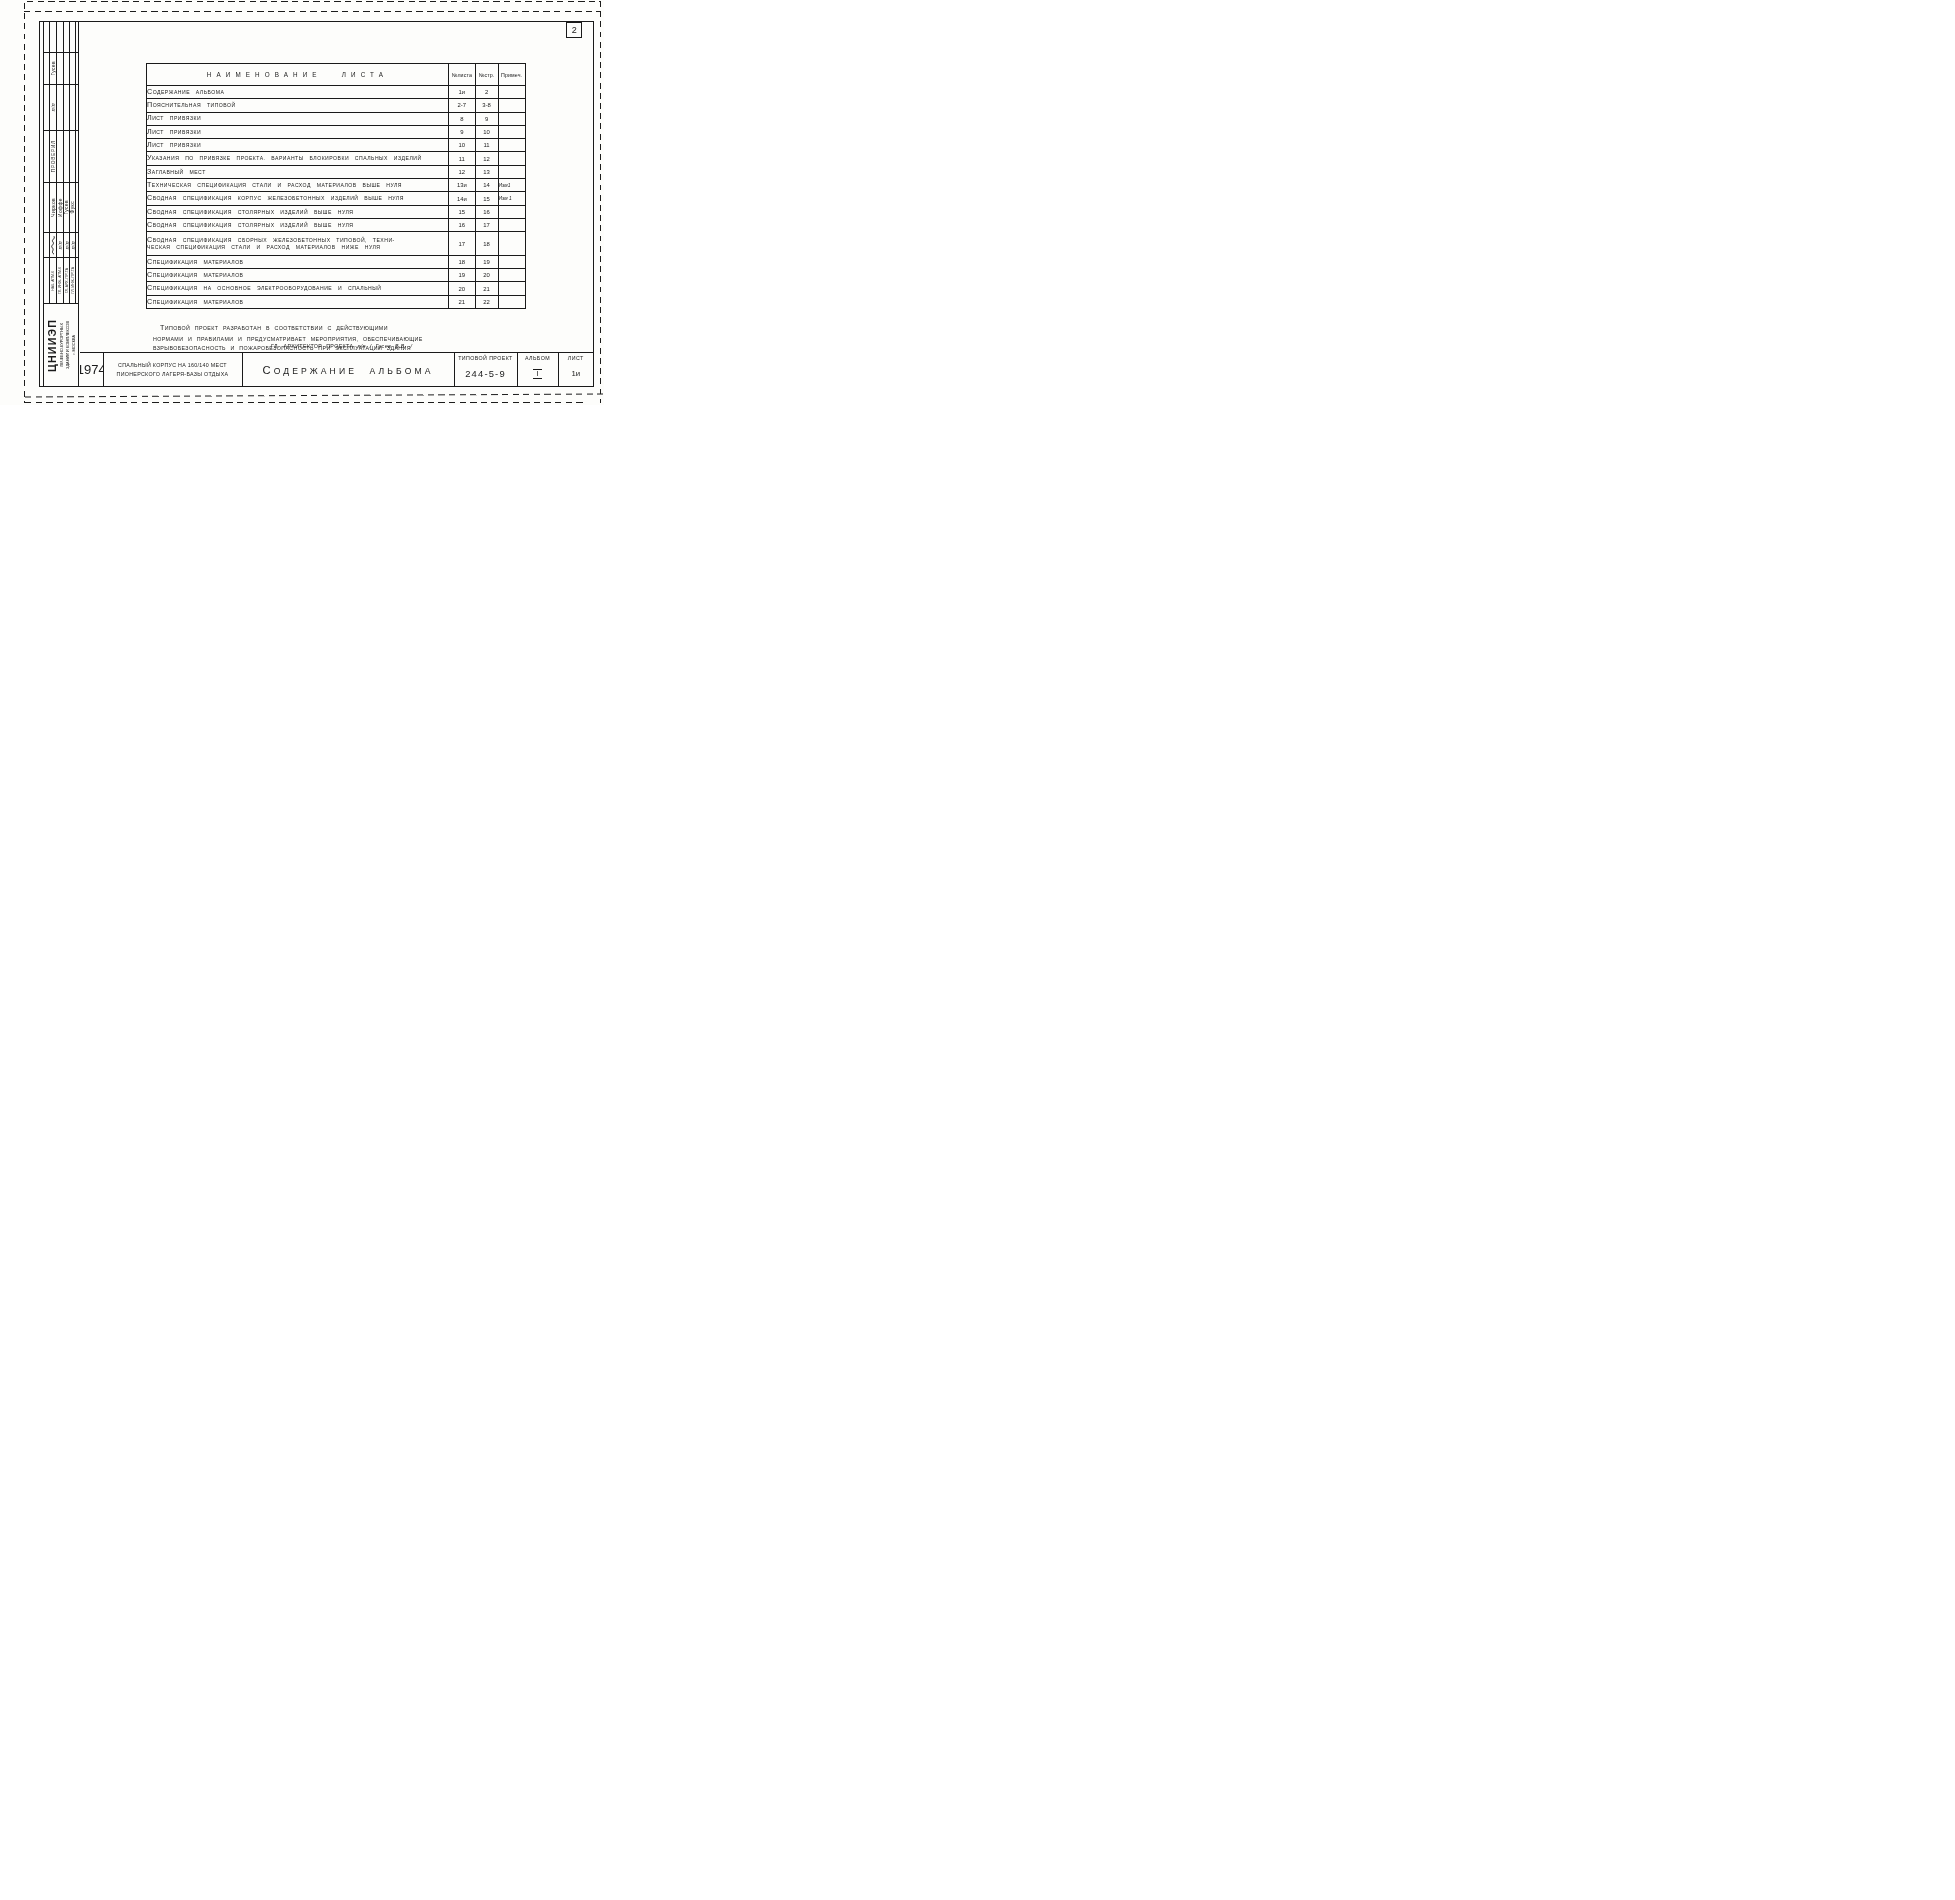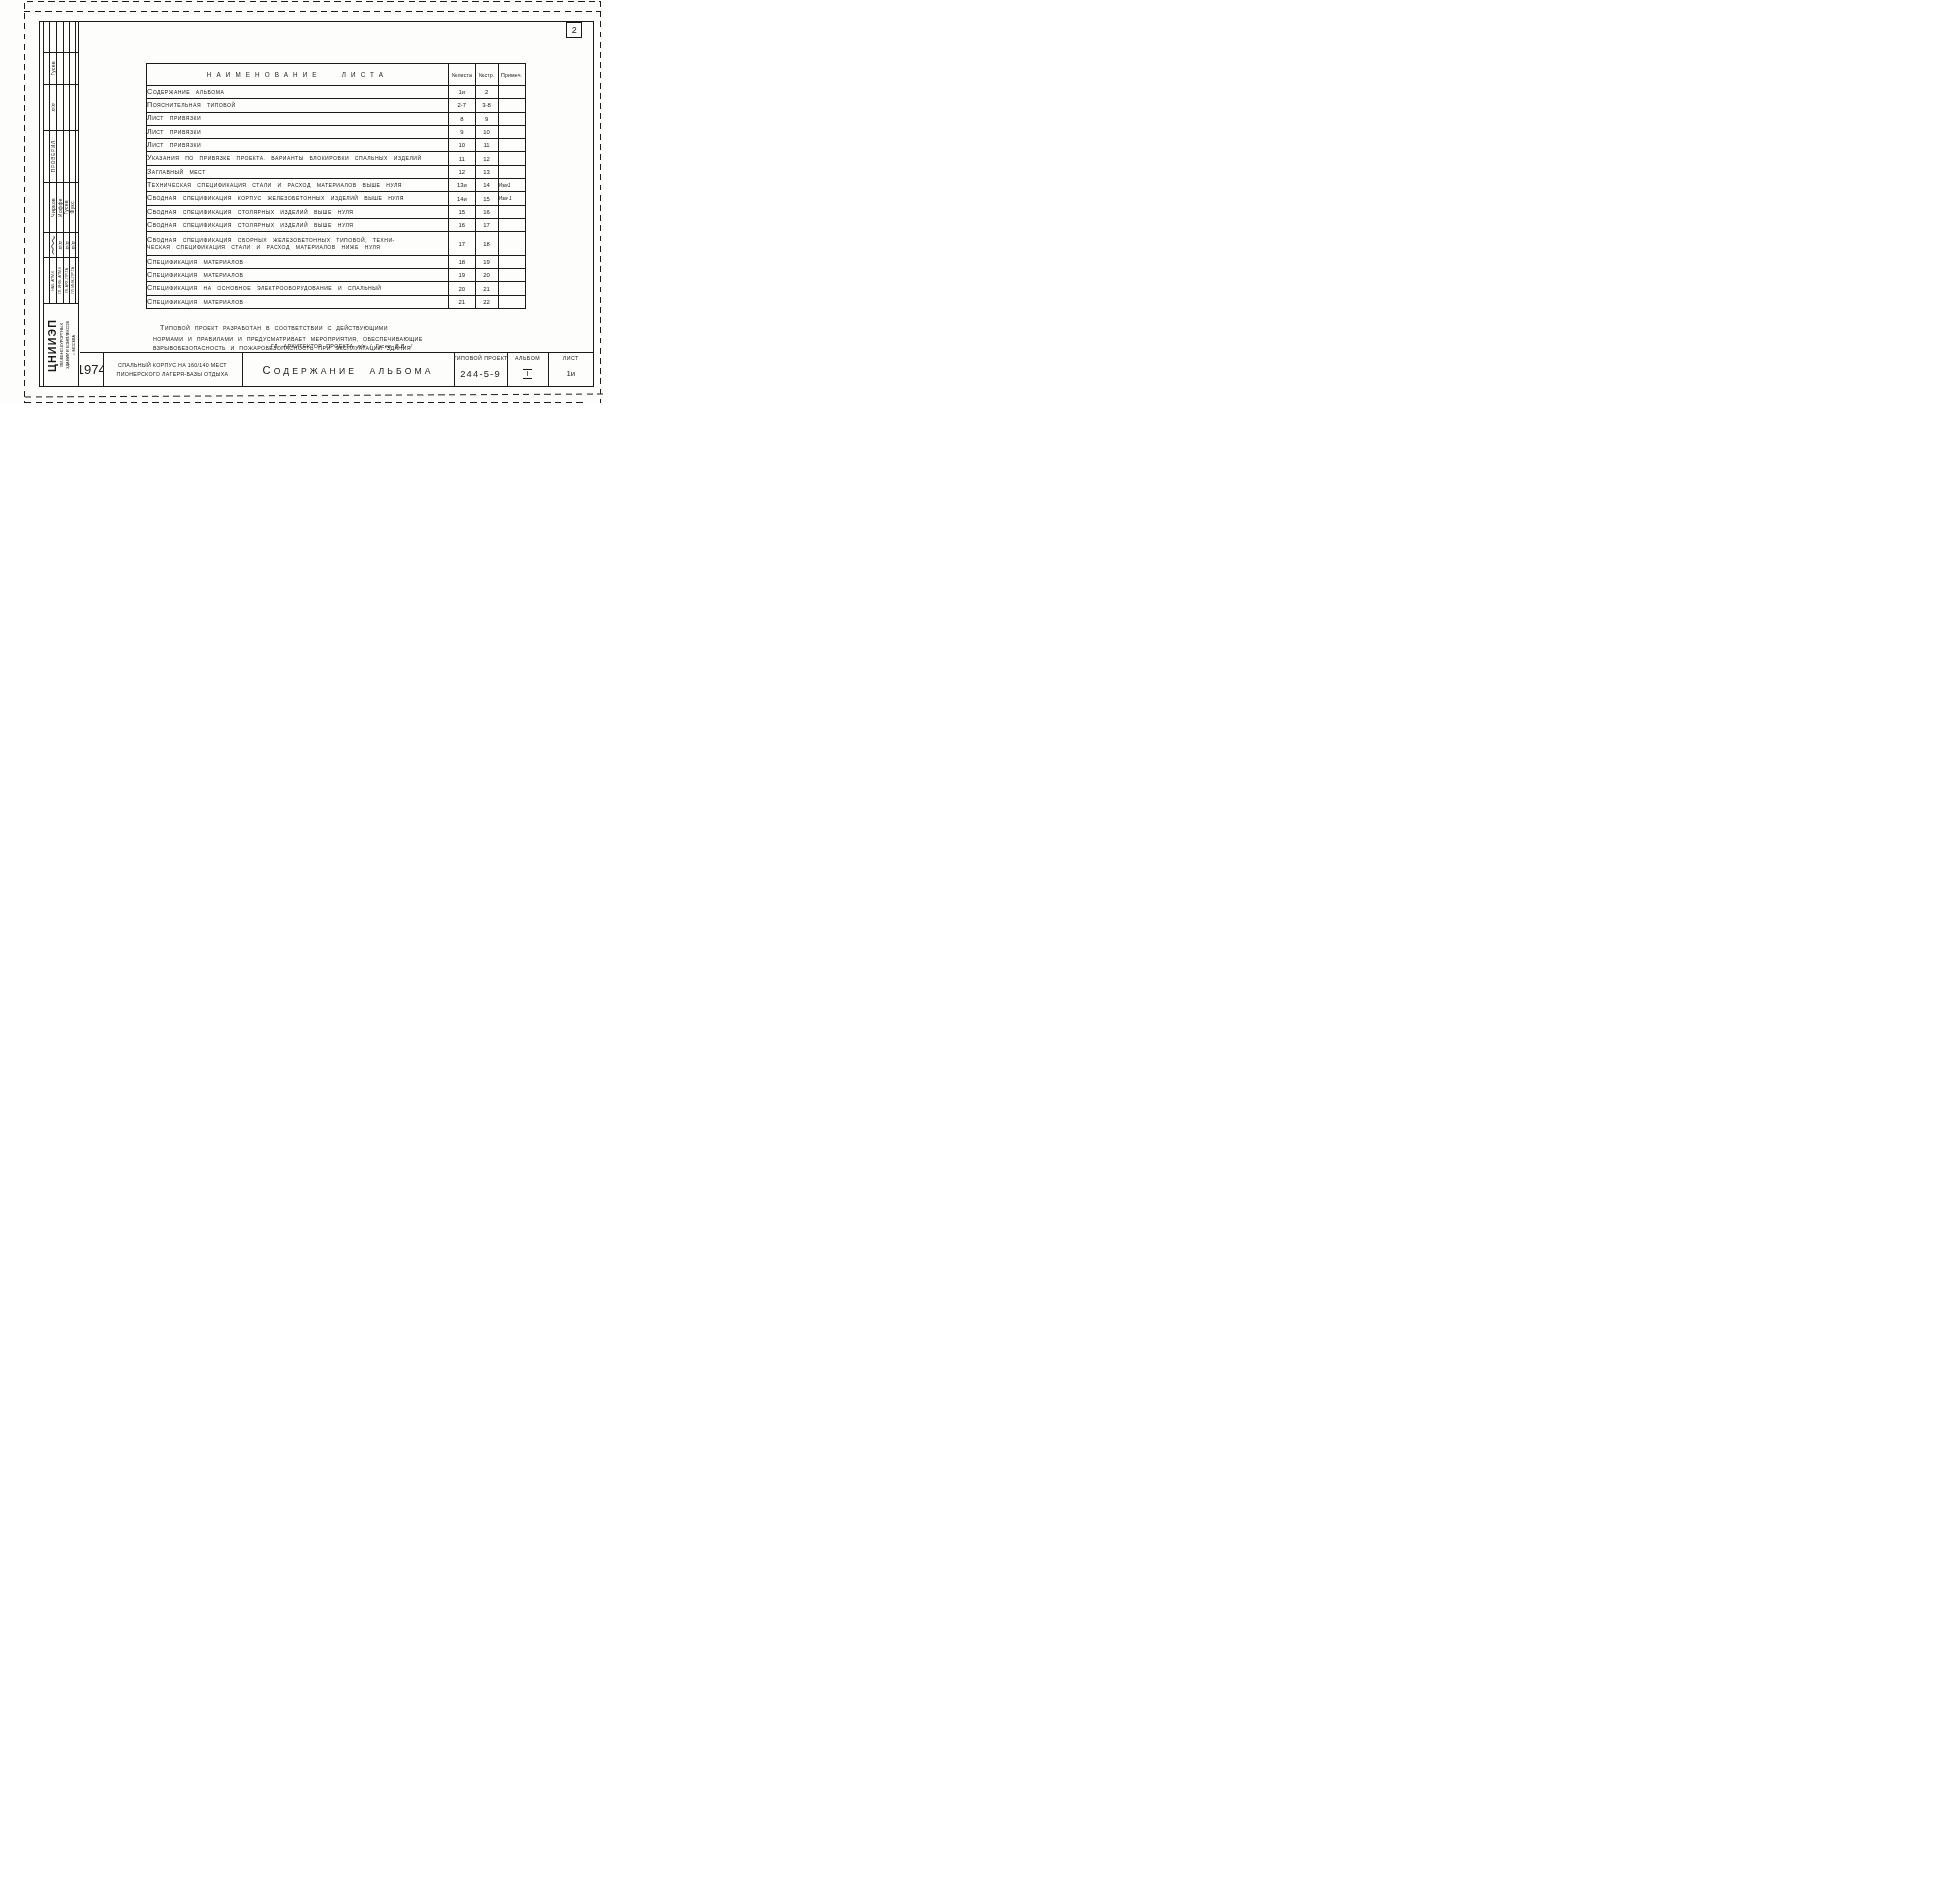--- a/index.html
+++ b/index.html
@@ -64,21 +64,21 @@
   .titleblock { position:absolute; left:40px; top:330px; width:513px; height:34px;
     border-top:1.2px solid #1a1a1a; display:flex; }
   .tb-cell { border-right:0.8px solid #1a1a1a; display:flex; flex-direction:column;
     align-items:center; justify-content:center; overflow:hidden; }
   .tb-cell.lastc { border-right:none; }
   .tb-year { width:23.5px; font-size:13px; letter-spacing:0; }
   .tb-object { width:139px; gap:2.7px; }
   .tb-objline { font-size:5.3px; letter-spacing:0.3px; white-space:nowrap; }
   .tb-title { width:212px; font-size:8.6px; letter-spacing:3.1px; word-spacing:7px; }
   .tb-title .tt::first-letter { font-size:1.3em; }
-  .tb-proj { width:53px; } .tb-album { width:41px; } .tb-list { flex:1; }
+  .tb-proj { width:63px; } .tb-album { width:41px; } .tb-list { flex:1; }
   .tb-label { font-size:5.3px; letter-spacing:0.4px; margin:2px 0 0.8px 0; white-space:nowrap; }
   .tb-value { flex:1; display:flex; align-items:center; justify-content:center; }
   .v-proj { font-size:9.4px; letter-spacing:1.2px; }
   .v-album { font-size:7.4px; border-top:1.2px solid #1a1a1a; border-bottom:1.2px solid #1a1a1a;
     padding:0 3.9px; line-height:8.6px; }
   .v-list { font-size:7.8px; }
 </style>
 </head>
 <body>
 

